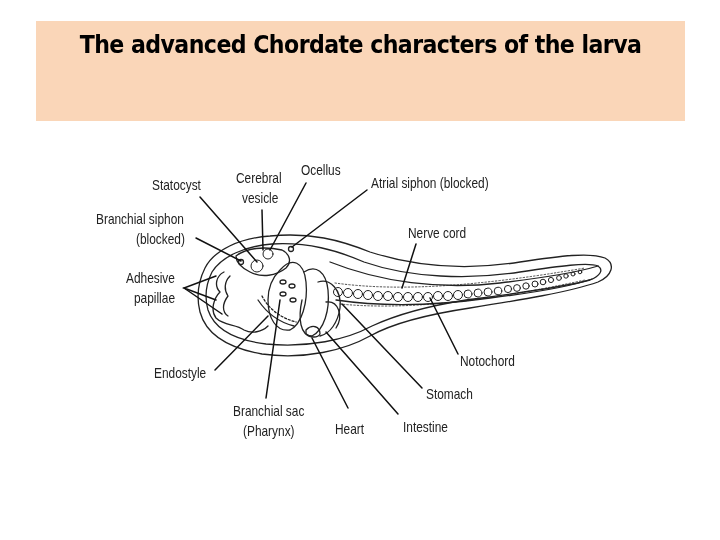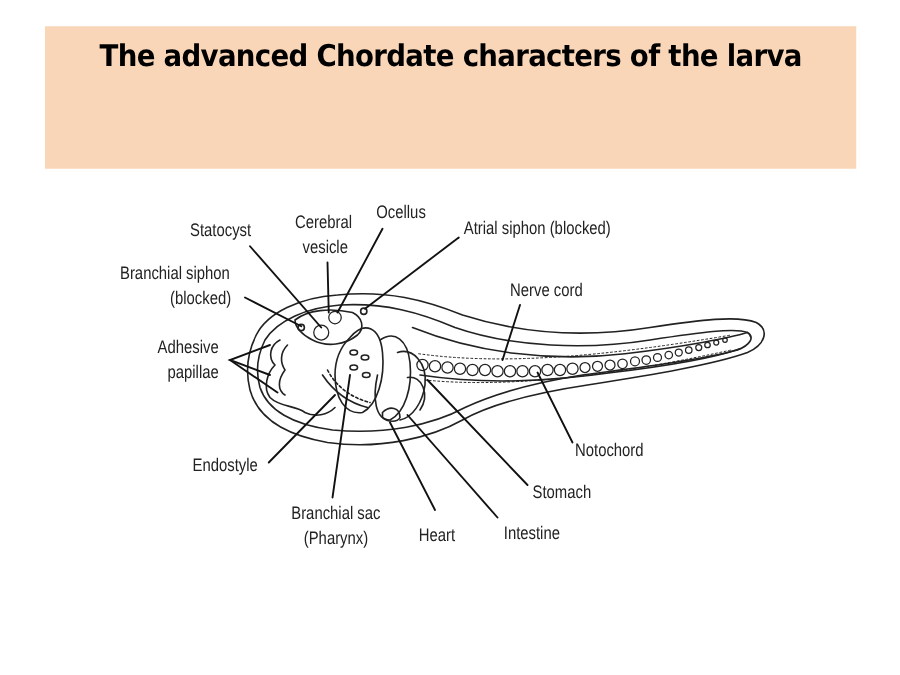--- a/index.html
+++ b/index.html
@@ -1,21 +1,21 @@
 <!DOCTYPE html>
 <html><head>
   <meta charset="utf-8">
   <style>
     html, body { margin: 0; padding: 0; }
     body {
       width: 720px; height: 540px; background: #ffffff; position: relative; overflow: hidden;
       font-family: "Liberation Sans", sans-serif;
     }
     .title-box {
-      position: absolute; left: 36px; top: 21px; width: 649px; height: 114px;
+      position: absolute; left: 36px; top: 21px; width: 649px; height: 100px;
       background: #fad6b8;
     }
     .title-text {
       position: absolute; left: 0; right: 0; top: 10px; text-align: center;
       font-family: "DejaVu Sans", sans-serif; font-size: 24px; font-weight: bold;
       color: #000; letter-spacing: -0.6px; transform: scaleX(0.92); transform-origin: center;
     }
     .diagram { position: absolute; left: 0; top: 0; width: 720px; height: 540px; }
     .lbl {
       position: absolute; font-family: "Liberation Sans", sans-serif; font-size: 14.5px;

